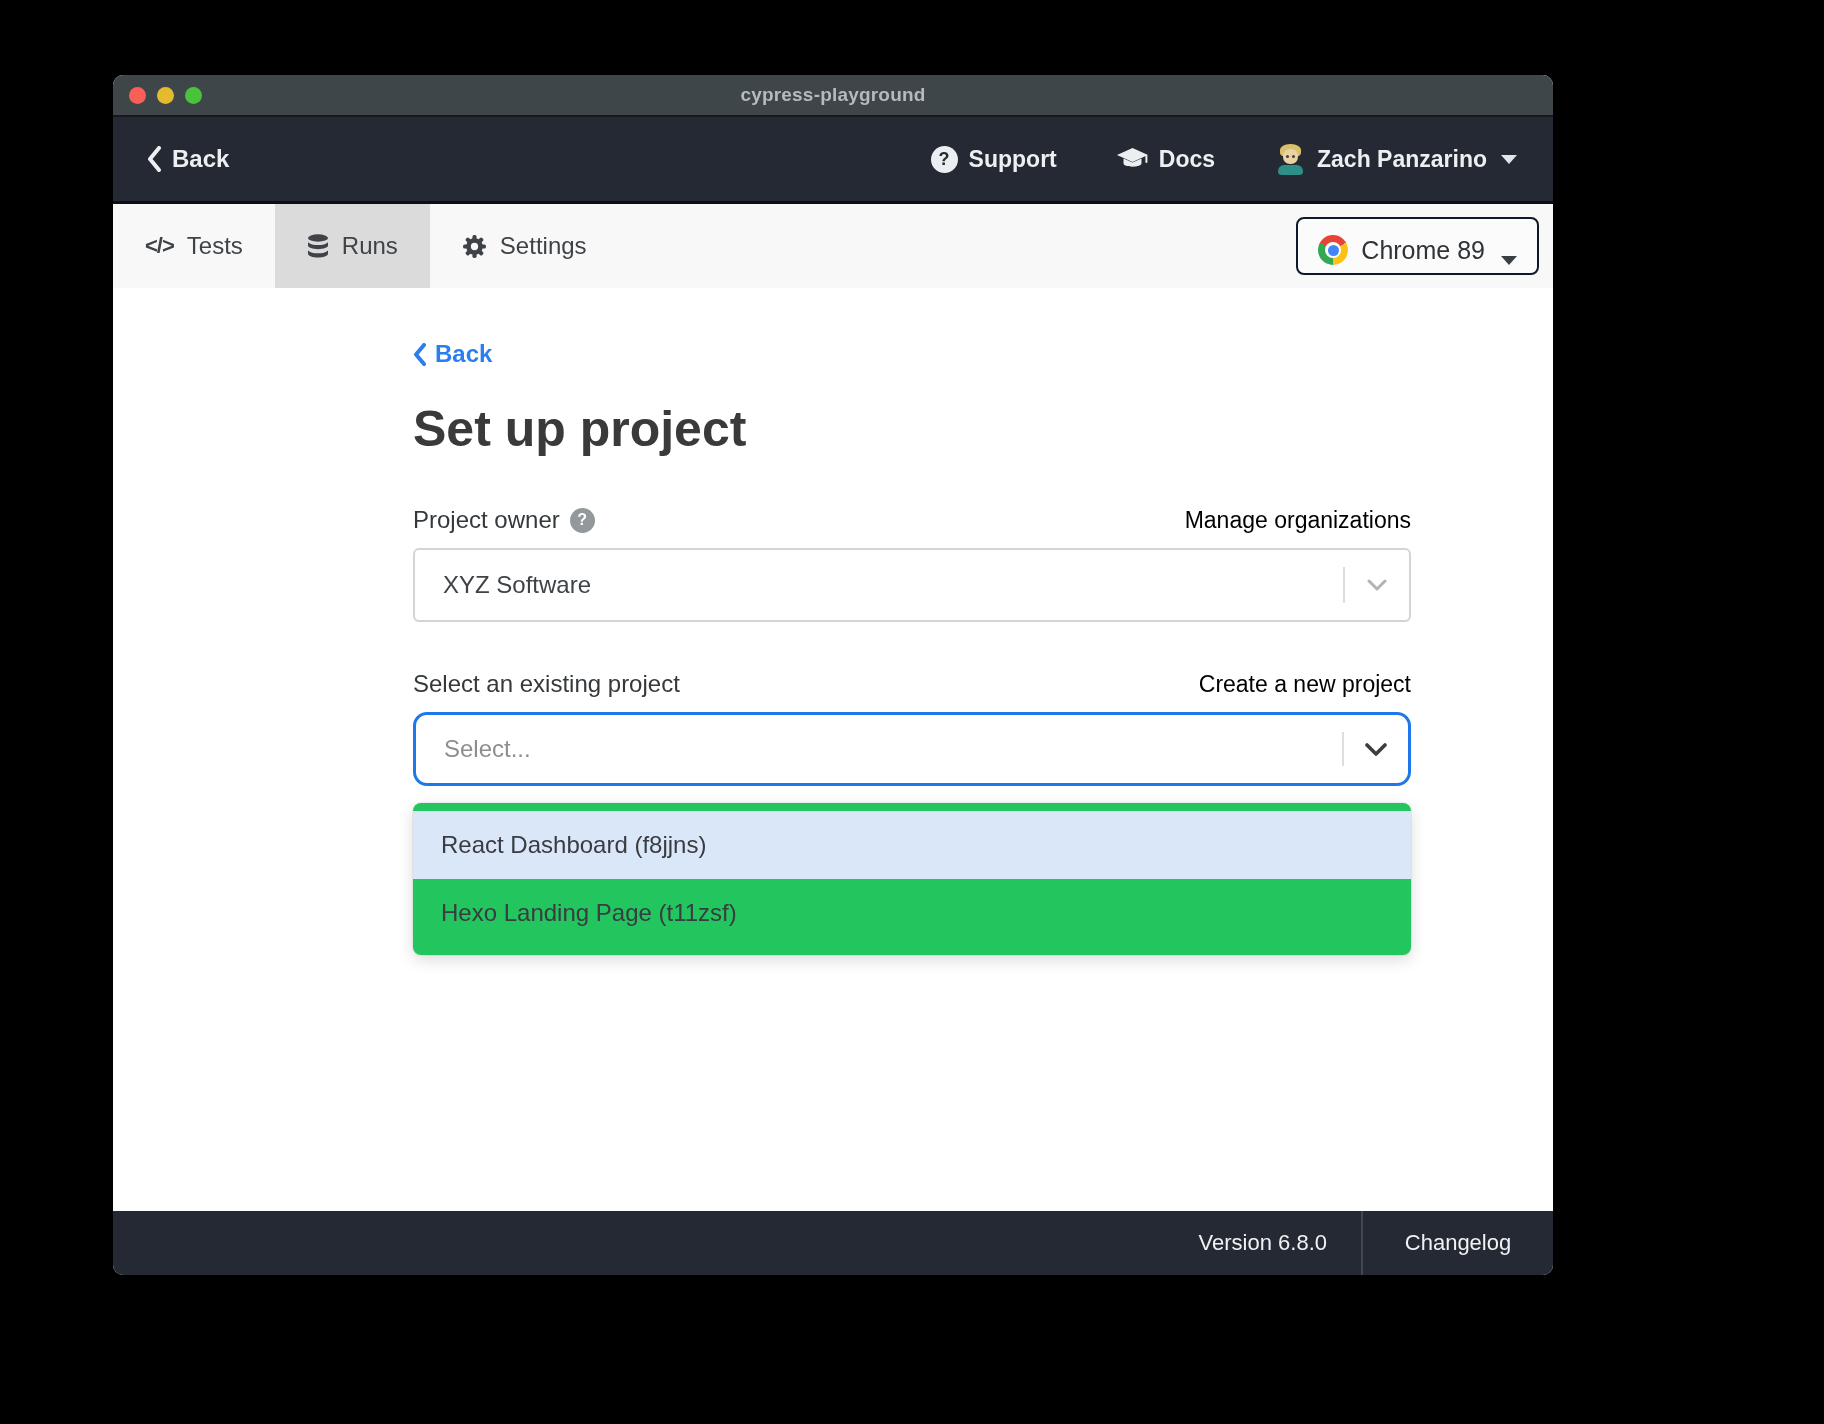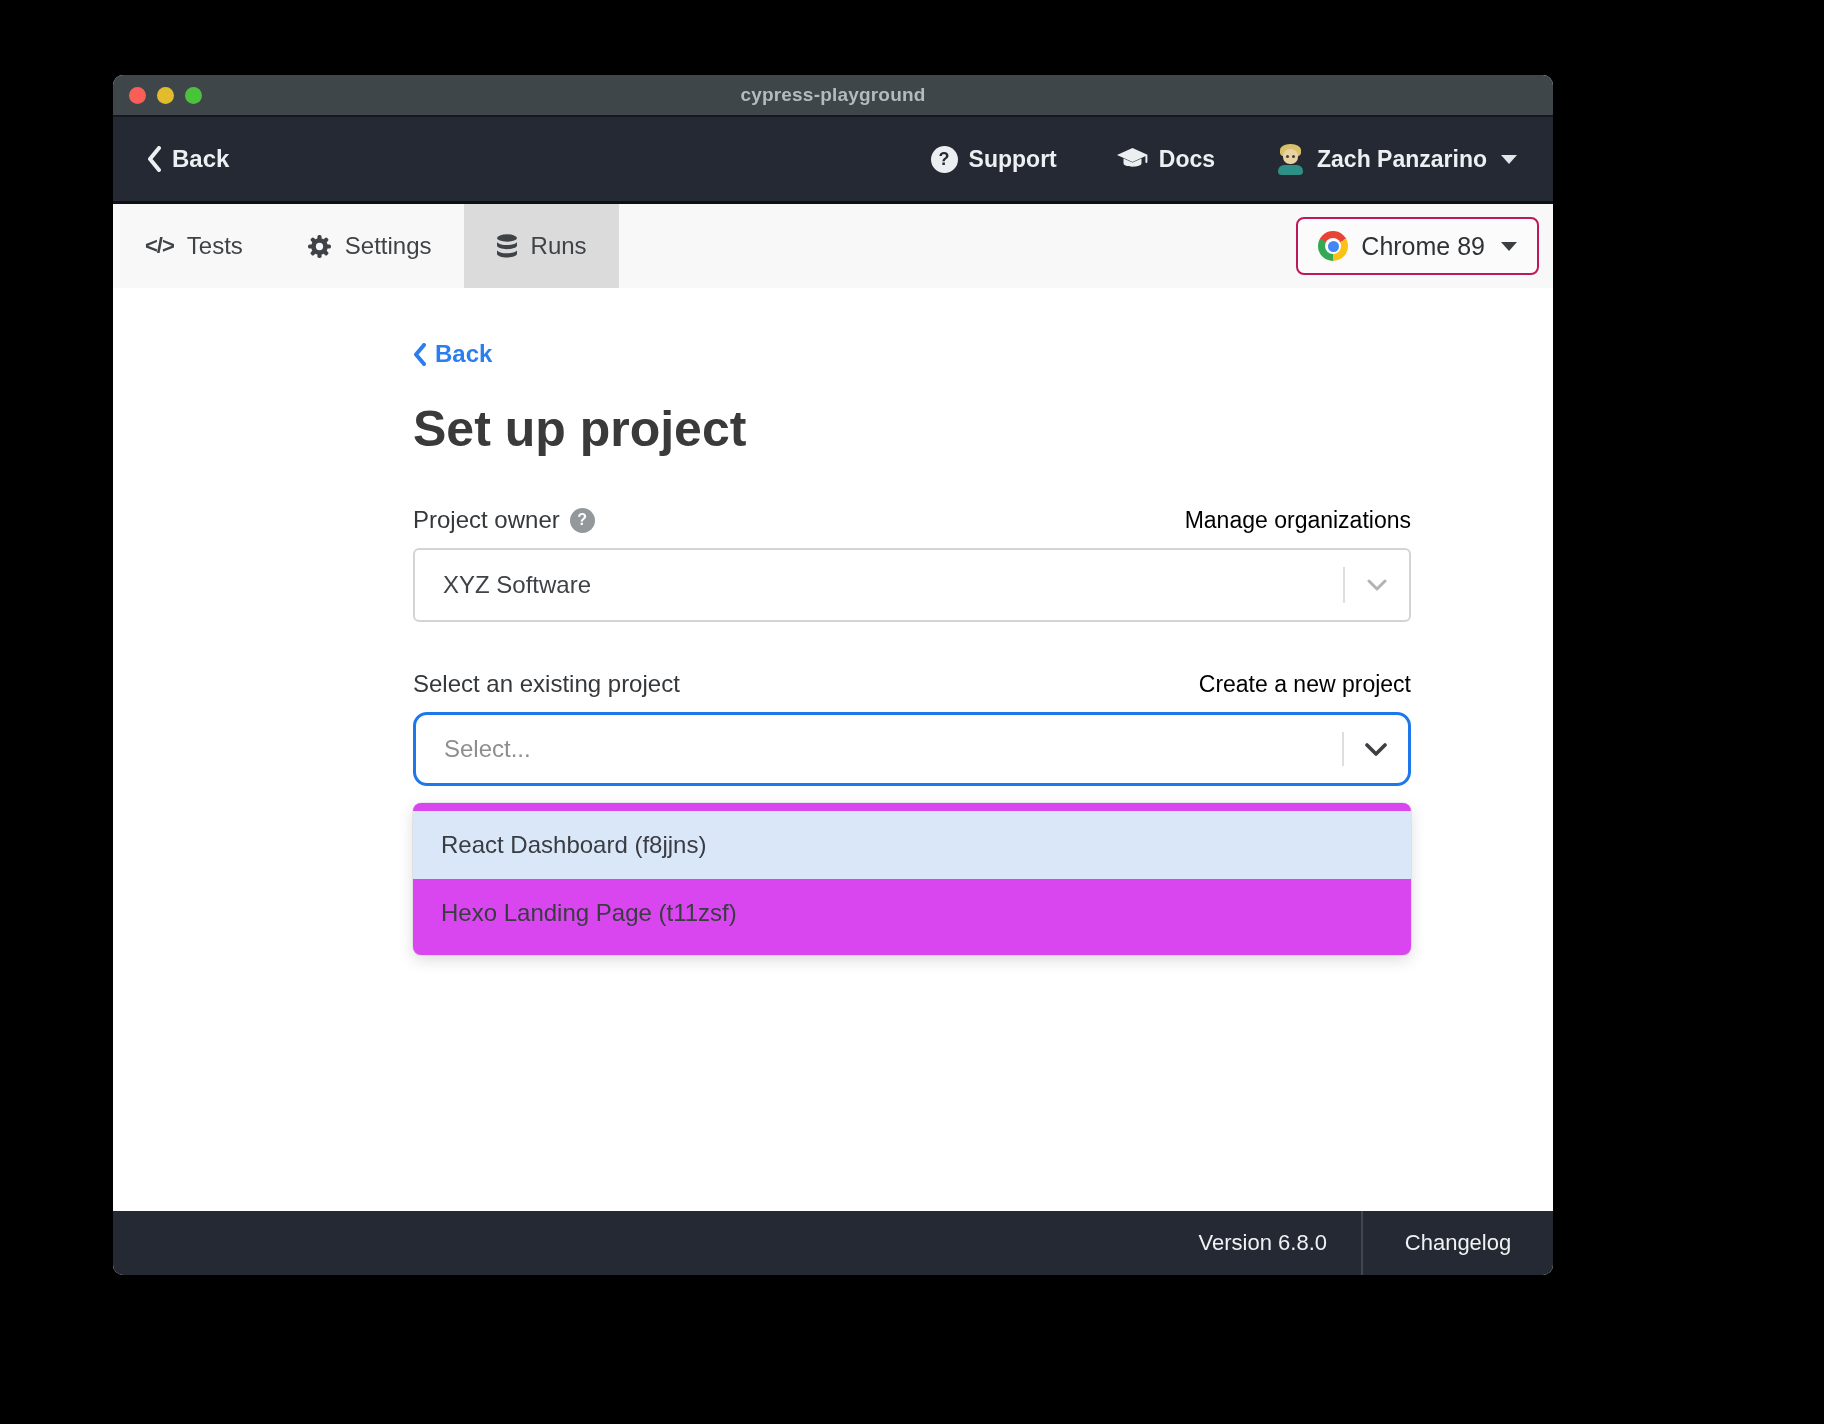--- a/index.html
+++ b/index.html
@@ -58,22 +58,22 @@
 
   
   .tabbar { height:84px; background:#f8f8f8; flex:0 0 auto; display:flex; align-items:stretch; }
   .tab { display:flex; align-items:center; gap:13px; padding:0 32px;
     font-size:24px; color:#3f4347; }
   .tab.selected { background:#dbdbdb; }
   .code-glyph { font-weight:700; font-size:22px; letter-spacing:-1px; }
 
   .browser-btn {
     margin-left:auto; margin-right:14px; align-self:center;
-    height:58px; padding:0 20px; display:flex; align-items:center; gap:13px;
-    border:2px solid #be185d; border-radius:8px; background:#fbfbfb;
+    height:58px; padding:8px 20px; display:flex; align-items:flex-end; gap:13px;
+    border:2px solid #0f172a; border-radius:8px; background:#fbfbfb;
     font-size:25px; color:#2f3337;
   }
   .chrome-logo { width:30px; height:30px; border-radius:50%; position:relative;
     background:conic-gradient(from -60deg, #e94335 0deg 120deg, #fbc116 120deg 240deg, #34a853 240deg 360deg); }
   .chrome-logo::before { content:""; position:absolute; inset:7px; background:#fff; border-radius:50%; }
   .chrome-logo::after { content:""; position:absolute; inset:9.5px; background:#4285f4; border-radius:50%; }
   .caret-down.dark { border-top-color:#3b3f43; }
 
   
   .content { flex:1 1 auto; background:#fff; padding:52px 0 0 300px; }
@@ -91,21 +91,21 @@
 
   .select { margin-top:14px; height:74px; border:2px solid #d4d4d4; border-radius:6px;
     background:#fff; display:flex; align-items:center; padding-left:28px;
     font-size:24px; color:#3f4347; position:relative; }
   .select .endzone { position:absolute; right:0; top:0; height:100%; width:64px;
     display:flex; align-items:center; justify-content:center; }
   .select .vdiv { position:absolute; right:64px; top:17px; bottom:17px; width:2px; background:#dedede; }
   .select.focused { border:3px solid #1f78eb; border-radius:14px; }
   .placeholder { color:#8e8e8e; }
 
-  .menu { margin-top:17px; width:998px; background:#d946ef; border-radius:8px;
+  .menu { margin-top:17px; width:998px; background:#22c55e; border-radius:8px;
     padding:8px 0; box-shadow:0 0 0 1px rgba(0,0,0,.05), 0 5px 16px rgba(0,0,0,.14); }
   .option { height:68px; display:flex; align-items:center; padding-left:28px;
     font-size:24px; color:#393c40; }
   .option.highlighted { background:#d9e7f9; }
 
   
   .footer { height:64px; background:#242933; flex:0 0 auto; display:flex;
     align-items:center; color:#f0f2f4; font-size:22px; }
   .footer .version { margin-left:auto; padding-right:34px; }
   .footer .fdiv { width:2px; height:100%; background:#414651; }
@@ -158,44 +158,44 @@
         <span>Zach Panzarino</span>
         <span class="caret-down"></span>
       </div>
     </div>
   </div>
 
   <div class="tabbar">
     <div class="tab">
       <span class="code-glyph">&lt;/&gt;</span>
       <span>Tests</span>
+    </div>
+    <div class="tab selected">
+      <svg width="22" height="25" viewBox="0 0 22 25">
+        <g fill="#3f4347">
+          <ellipse cx="11" cy="4" rx="10" ry="3.7"></ellipse>
+          <path d="M1 8.2 c2 1.9 5.6 2.9 10 2.9 s8-1 10-2.9 v3.4 c0 2-4.5 3.6-10 3.6 S1 13.6 1 11.6 z"></path>
+          <path d="M1 16.4 c2 1.9 5.6 2.9 10 2.9 s8-1 10-2.9 v3.4 c0 2-4.5 3.7-10 3.7 S1 21.8 1 19.8 z"></path>
+        </g>
+      </svg>
+      <span>Runs</span>
     </div>
     <div class="tab">
       <svg width="25" height="25" viewBox="0 0 24 24">
         <g fill="#3f4347">
           <rect x="10" y="1" width="4" height="22" rx="1.6"></rect>
           <rect x="10" y="1" width="4" height="22" rx="1.6" transform="rotate(45 12 12)"></rect>
           <rect x="10" y="1" width="4" height="22" rx="1.6" transform="rotate(90 12 12)"></rect>
           <rect x="10" y="1" width="4" height="22" rx="1.6" transform="rotate(135 12 12)"></rect>
           <circle cx="12" cy="12" r="8"></circle>
         </g>
         <circle cx="12" cy="12" r="3.5" fill="#f8f8f8"></circle>
       </svg>
       <span>Settings</span>
     </div>
-    <div class="tab selected">
-      <svg width="22" height="25" viewBox="0 0 22 25">
-        <g fill="#3f4347">
-          <ellipse cx="11" cy="4" rx="10" ry="3.7"></ellipse>
-          <path d="M1 8.2 c2 1.9 5.6 2.9 10 2.9 s8-1 10-2.9 v3.4 c0 2-4.5 3.6-10 3.6 S1 13.6 1 11.6 z"></path>
-          <path d="M1 16.4 c2 1.9 5.6 2.9 10 2.9 s8-1 10-2.9 v3.4 c0 2-4.5 3.7-10 3.7 S1 21.8 1 19.8 z"></path>
-        </g>
-      </svg>
-      <span>Runs</span>
-    </div>
 
     <div class="browser-btn">
       <span class="chrome-logo"></span>
       <span>Chrome 89</span>
       <span class="caret-down dark"></span>
     </div>
   </div>
 
   <div class="content">
     <div class="inner">

